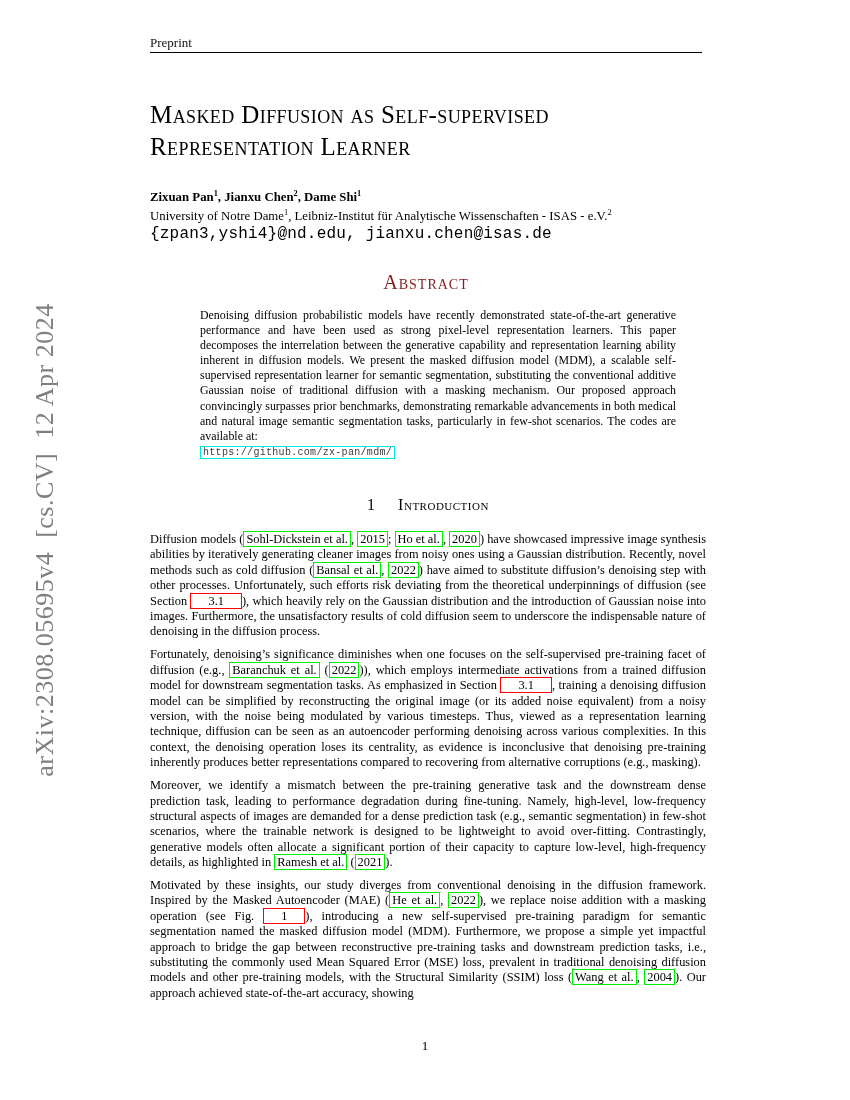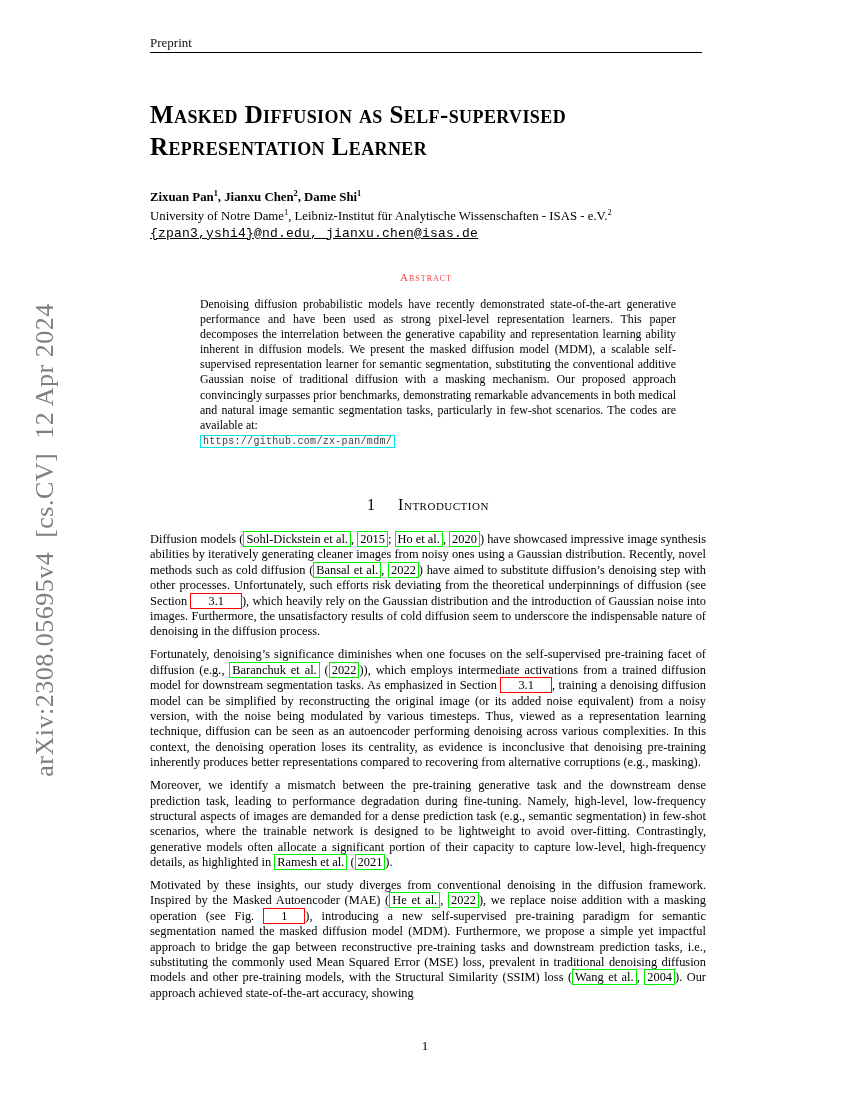--- a/index.html
+++ b/index.html
@@ -7,30 +7,30 @@
         font-family:"Liberation Serif", serif;color:#111;}
 
   .preprint-header{position:absolute;left:150px;top:35px;font-size:13px;}
   .header-rule{position:absolute;left:150px;top:52px;width:552px;border-top:1.6px solid #000;}
 
   .arxiv-watermark{position:absolute;left:45px;top:540px;
         transform:translate(-50%,-50%) rotate(-90deg);
         white-space:pre;font-size:26px;color:#7f7f7f;letter-spacing:0.5px;}
 
   .paper-title{position:absolute;left:150px;top:99px;margin:0;width:570px;
-        font-size:25px;font-weight:bold;font-variant:small-caps;
+        font-size:25px;font-weight:normal;font-variant:small-caps;
         line-height:32px;letter-spacing:0.4px;color:#000;}
   .title-line{display:block;}
 
   .authors-block{position:absolute;left:150px;top:186px;font-size:12.8px;line-height:16px;color:#000;}
   .author-names{font-weight:bold;}
-  .emails{font-family:"Liberation Mono", monospace;font-size:13px;margin-top:1px;letter-spacing:0.2px;text-decoration:underline;}
+  .emails{font-family:"Liberation Mono", monospace;font-size:16px;margin-top:1px;letter-spacing:0.2px;}
 
   .abstract-section{position:absolute;left:150px;top:271px;width:552px;}
-  .abstract-heading{text-align:center;font-variant:small-caps;font-size:11px;letter-spacing:1px;color:#ef4444;}
+  .abstract-heading{text-align:center;font-variant:small-caps;font-size:20px;letter-spacing:1px;color:#7f1d1d;}
   .abstract-body{margin:14px 26px 0 50px;text-align:justify;font-size:11.9px;line-height:15.1px;color:#000;}
 
   .main-column{position:absolute;left:150px;top:496px;width:556px;}
   .section-heading{font-variant:small-caps;font-size:16px;letter-spacing:0.5px;margin-bottom:18px;color:#000;text-align:center;}
   .section-label{margin-left:18px;}
   .body-para{margin:0 0 7.5px 0;text-align:justify;font-size:12.4px;line-height:15.4px;color:#000;}
 
   .seg-cite{border:1px solid var(--cite,#00ff00);padding:0 2px;}
   .seg-ref{border:1px solid var(--ref,#ff0000);padding:0 17px;}
   .seg-url{border:1px solid var(--url,#00ffff);padding:0 2px;

